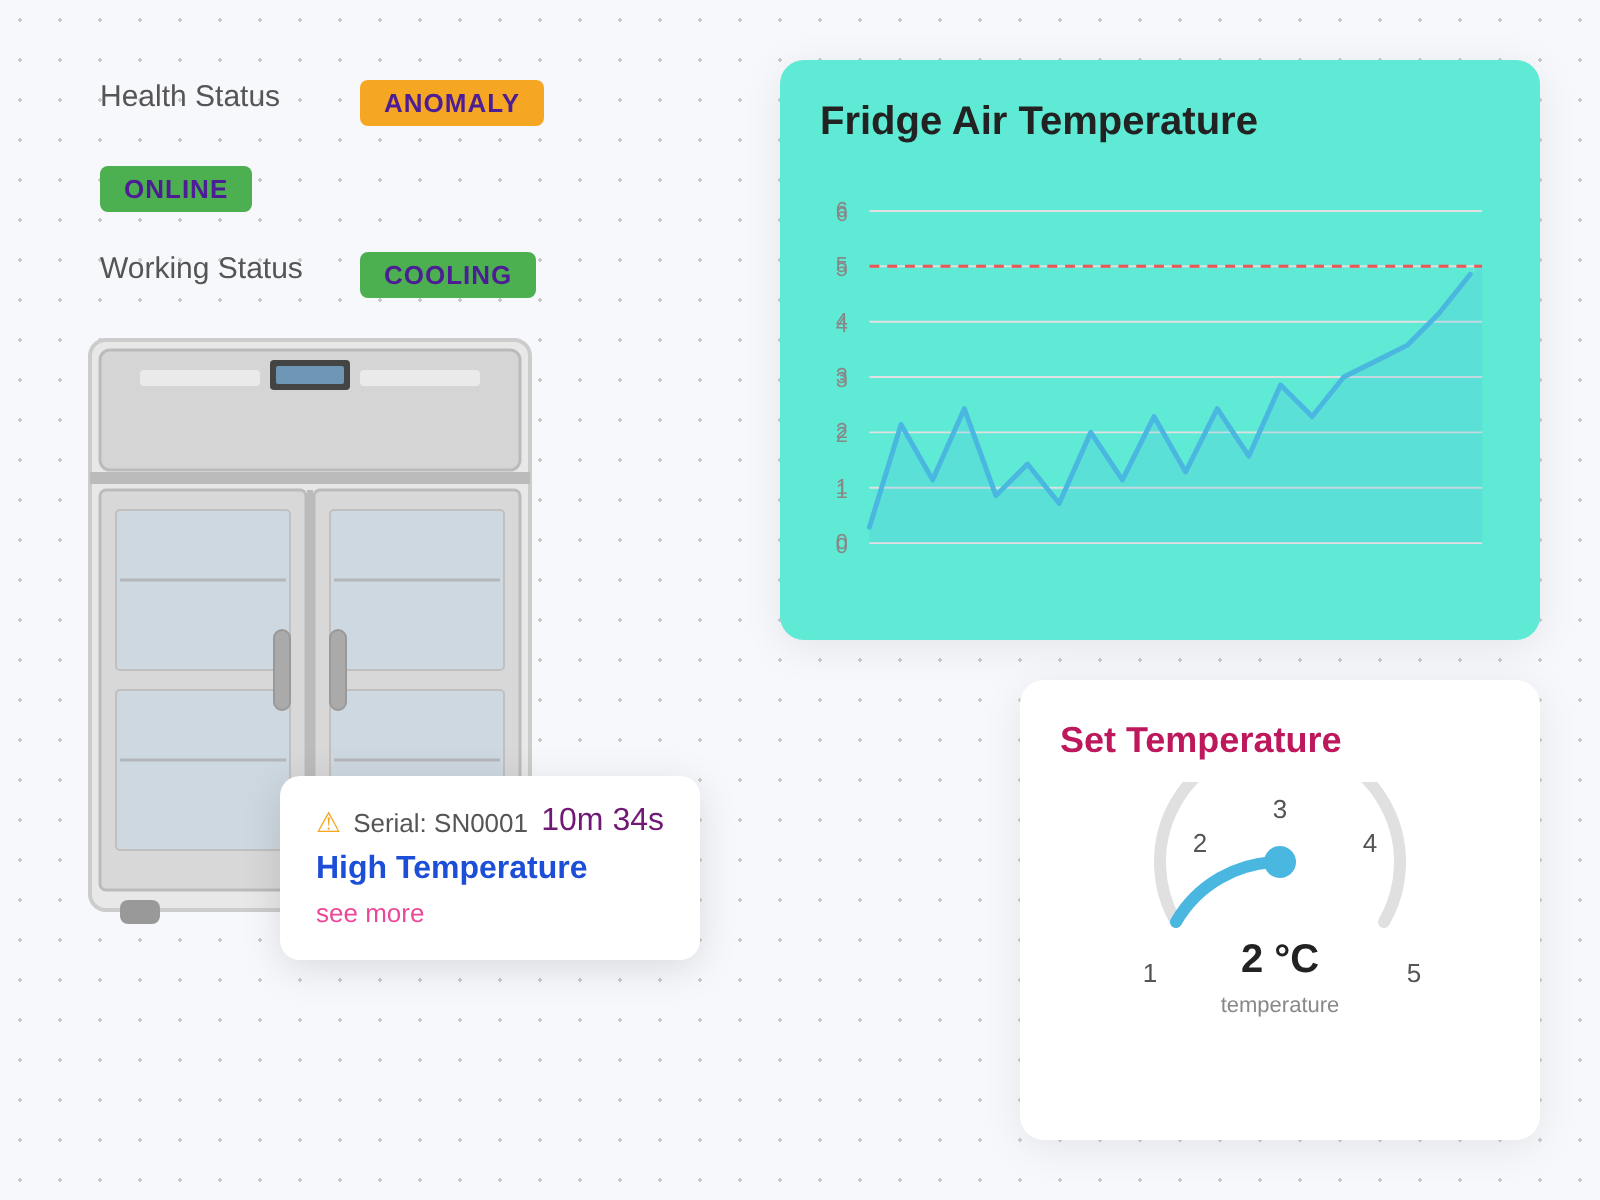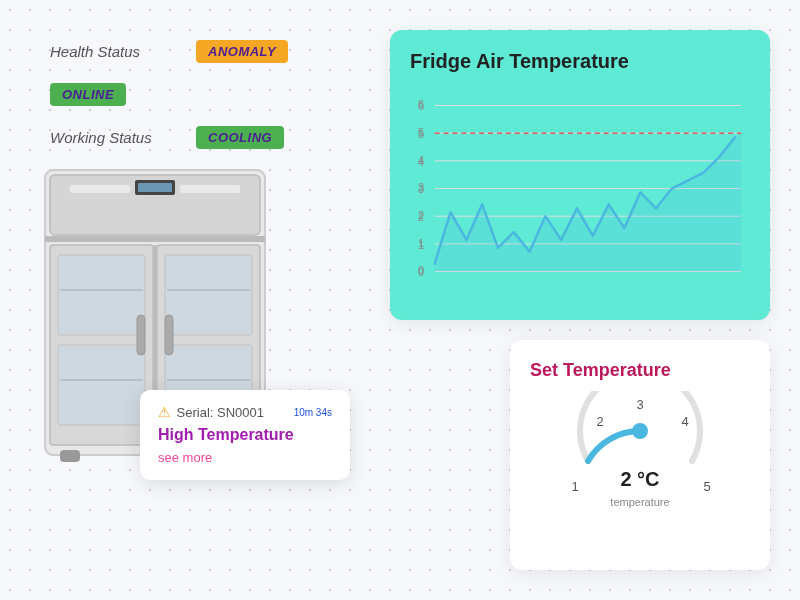--- a/index.html
+++ b/index.html
@@ -22,23 +22,21 @@
     .status-panel {
       position: absolute;
       top: 40px;
       left: 50px;
       display: flex;
       flex-direction: column;
       gap: 20px;
     }
     .status-row {
       display: flex;
-      align-items: center;
-      gap: 16px;
-      font-style: italic;
+      gap: 0;
     }
     .status-label {
       font-size: 15px;
       color: #555;
       width: 130px;
     }
     .badge {
       padding: 4px 12px;
       border-radius: 4px;
       font-size: 13px;
@@ -87,27 +85,27 @@
       align-items: center;
       gap: 6px;
       font-size: 13px;
       color: #555;
     }
     .warn-icon {
       color: #f5a623;
       font-size: 14px;
     }
     .tooltip-time {
-      font-size: 10px;
-      color: #1d4ed8;
+      font-size: 16px;
+      color: #701a75;
     }
     .tooltip-title {
       font-size: 16px;
       font-weight: 600;
-      color: #a21caf;
+      color: #1d4ed8;
       margin-bottom: 4px;
     }
     .tooltip-link {
       font-size: 13px;
       color: #ec4899;
       cursor: pointer;
       text-decoration: none;
     }
 
     

